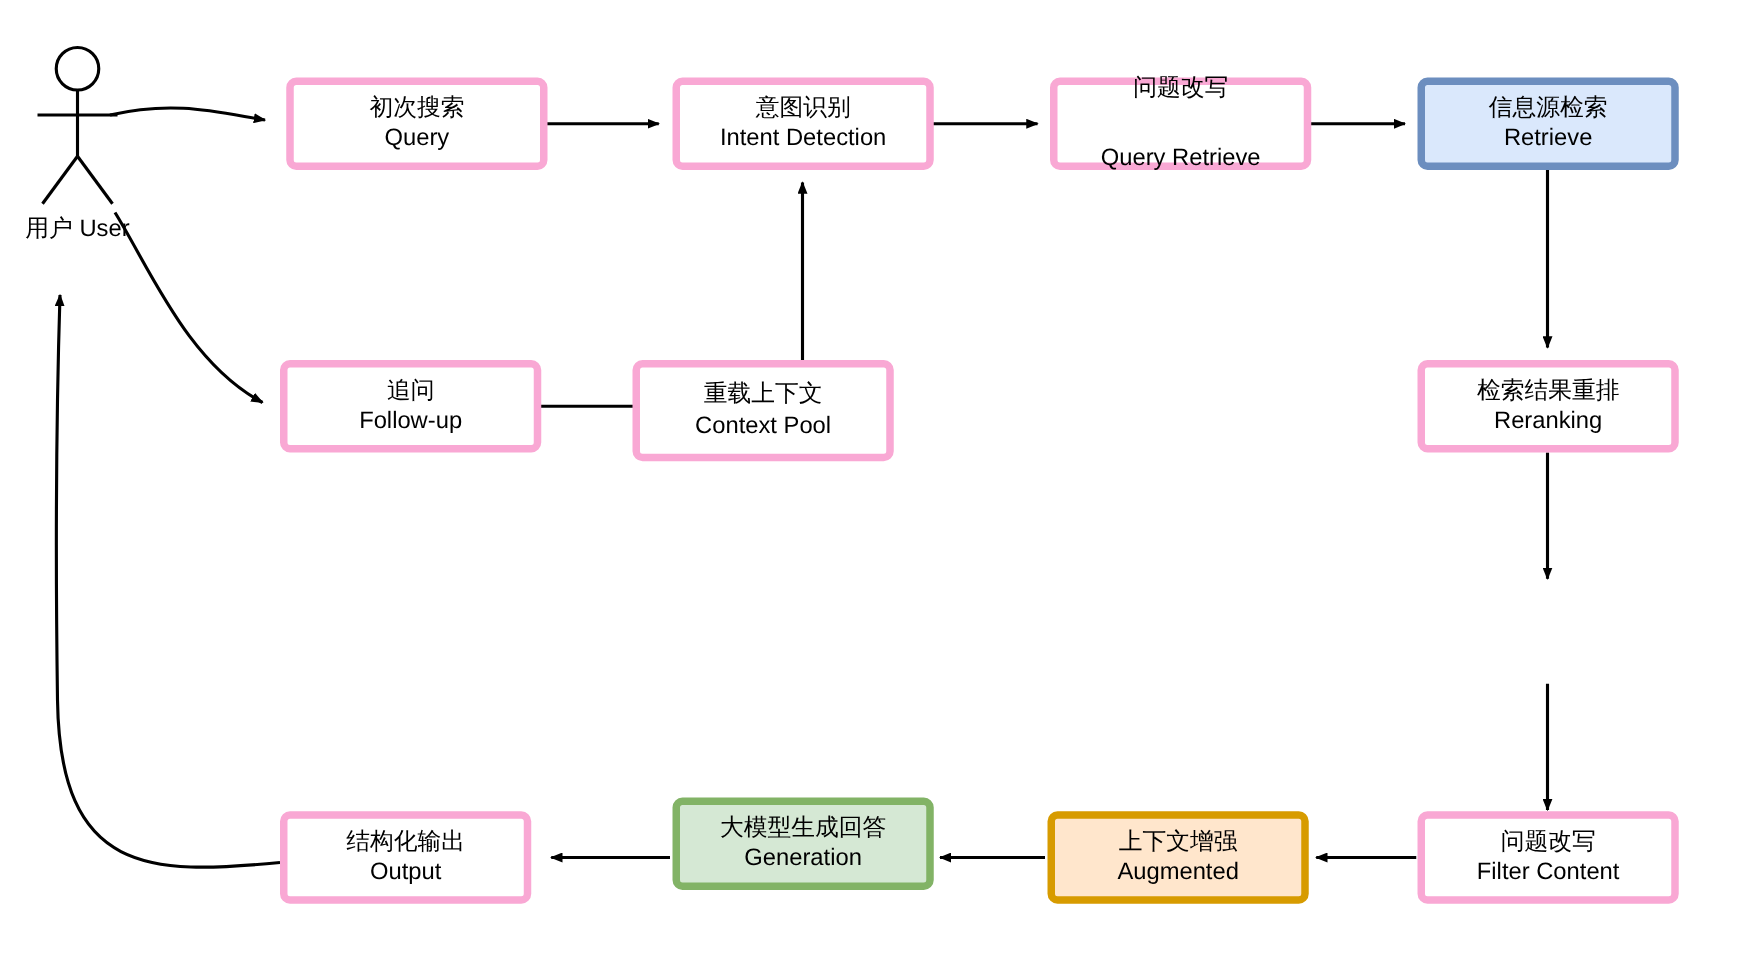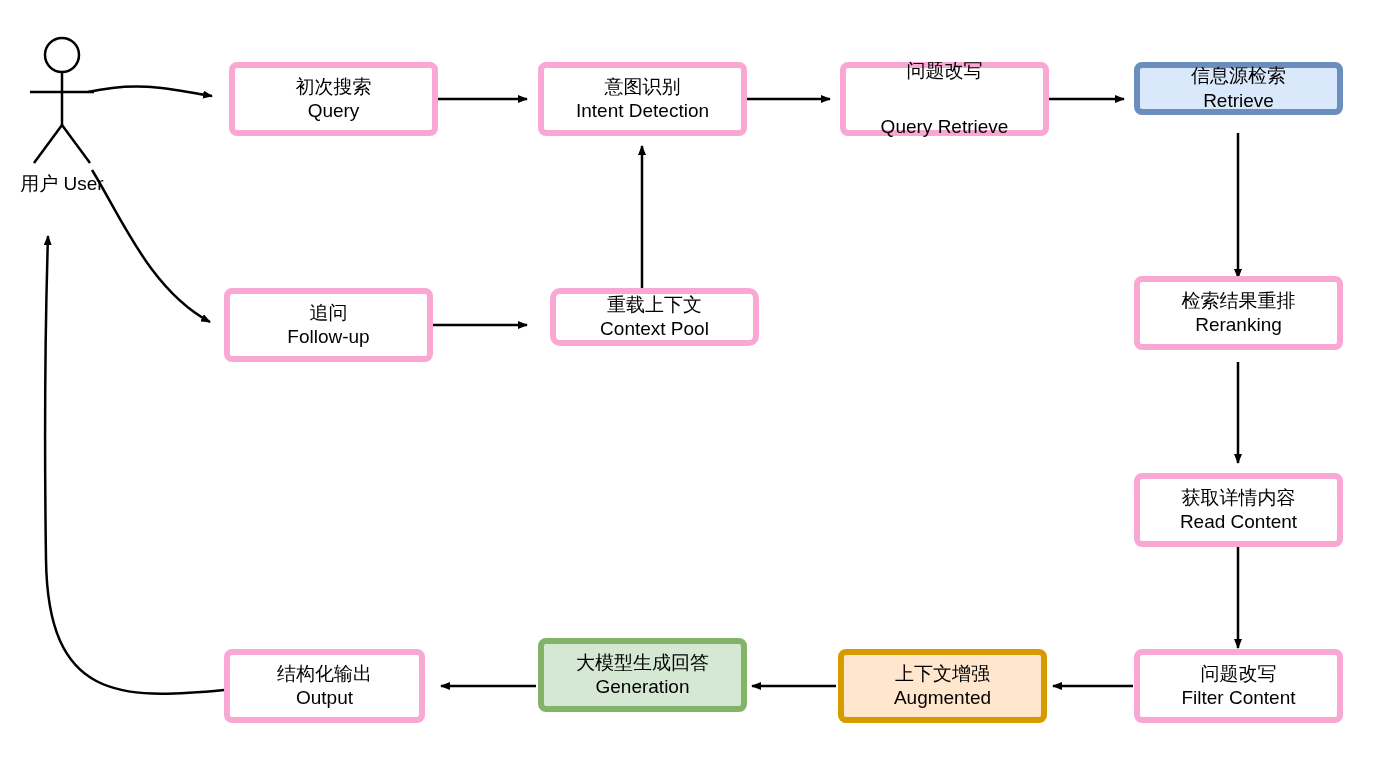--- a/index.html
+++ b/index.html
@@ -113,44 +113,40 @@
   <div class="node" style="left:538px; top:62px; width:209px; height:74px;">
     <span class="cn">意图识别</span>
     <span class="en">Intent Detection</span>
   </div>
 
   <div class="node" style="left:840px; top:62px; width:209px; height:74px;gap:32px;">
     <span class="cn">问题改写</span>
     <span class="en">Query Retrieve</span>
   </div>
 
-  <div class="node" style="left:1134px; top:62px; width:209px; height:53px; background:#dae8fc; border-color:#6c8ebf;">
+  <div class="node" style="left:1134px; top:62px; width:209px; height:74px; background:#dae8fc; border-color:#6c8ebf;">
     <span class="cn">信息源检索</span>
     <span class="en">Retrieve</span>
   </div>
 
   <div class="node" style="left:224px; top:288px; width:209px; height:74px;">
     <span class="cn">追问</span>
     <span class="en">Follow-up</span>
   </div>
 
-  <div class="node" style="left:550px; top:288px; width:209px; height:58px;border-radius:10px;">
+  <div class="node" style="left:506px; top:288px; width:209px; height:81px;">
     <span class="cn">重载上下文</span>
     <span class="en">Context Pool</span>
   </div>
 
-  <div class="node" style="left:1134px; top:276px; width:209px; height:74px;">
+  <div class="node" style="left:1134px; top:288px; width:209px; height:74px;">
     <span class="cn">检索结果重排</span>
     <span class="en">Reranking</span>
   </div>
 
-  <div class="node" style="left:1134px; top:473px; width:209px; height:74px;">
-    <span class="cn">获取详情内容</span>
-    <span class="en">Read Content</span>
-  </div>
 
   <div class="node" style="left:1134px; top:649px; width:209px; height:74px;">
     <span class="cn">问题改写</span>
     <span class="en">Filter Content</span>
   </div>
 
   <div class="node" style="left:838px; top:649px; width:209px; height:74px; background:#ffe6cc; border-color:#d79b00;">
     <span class="cn">上下文增强</span>
     <span class="en">Augmented</span>
   </div>

